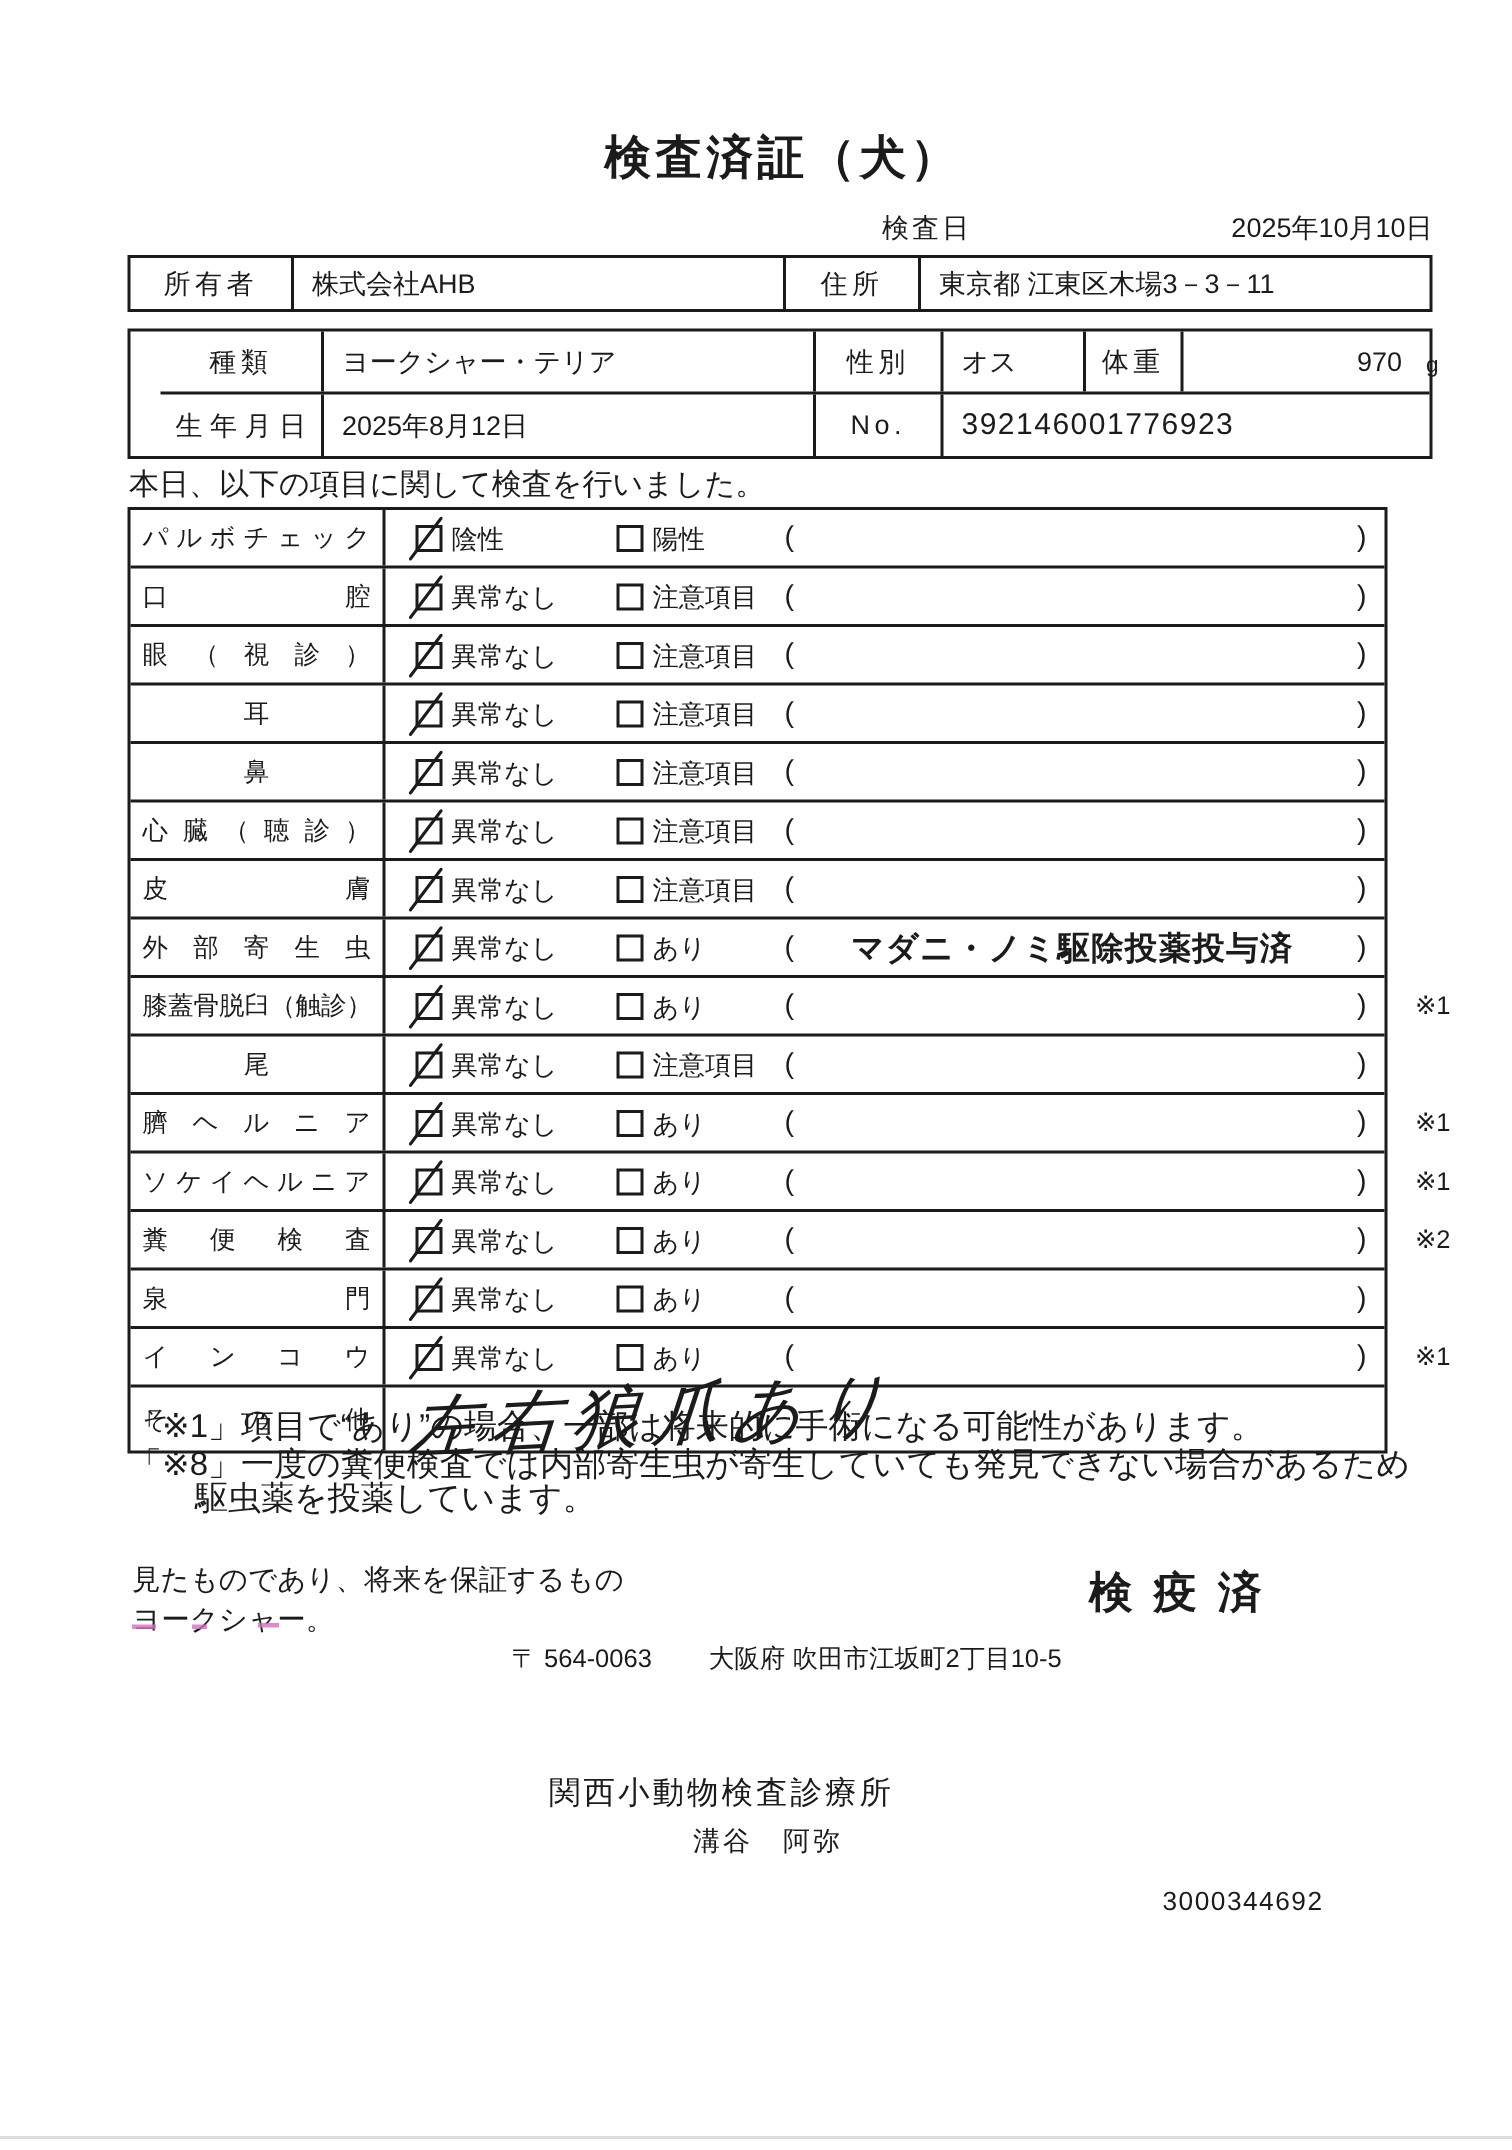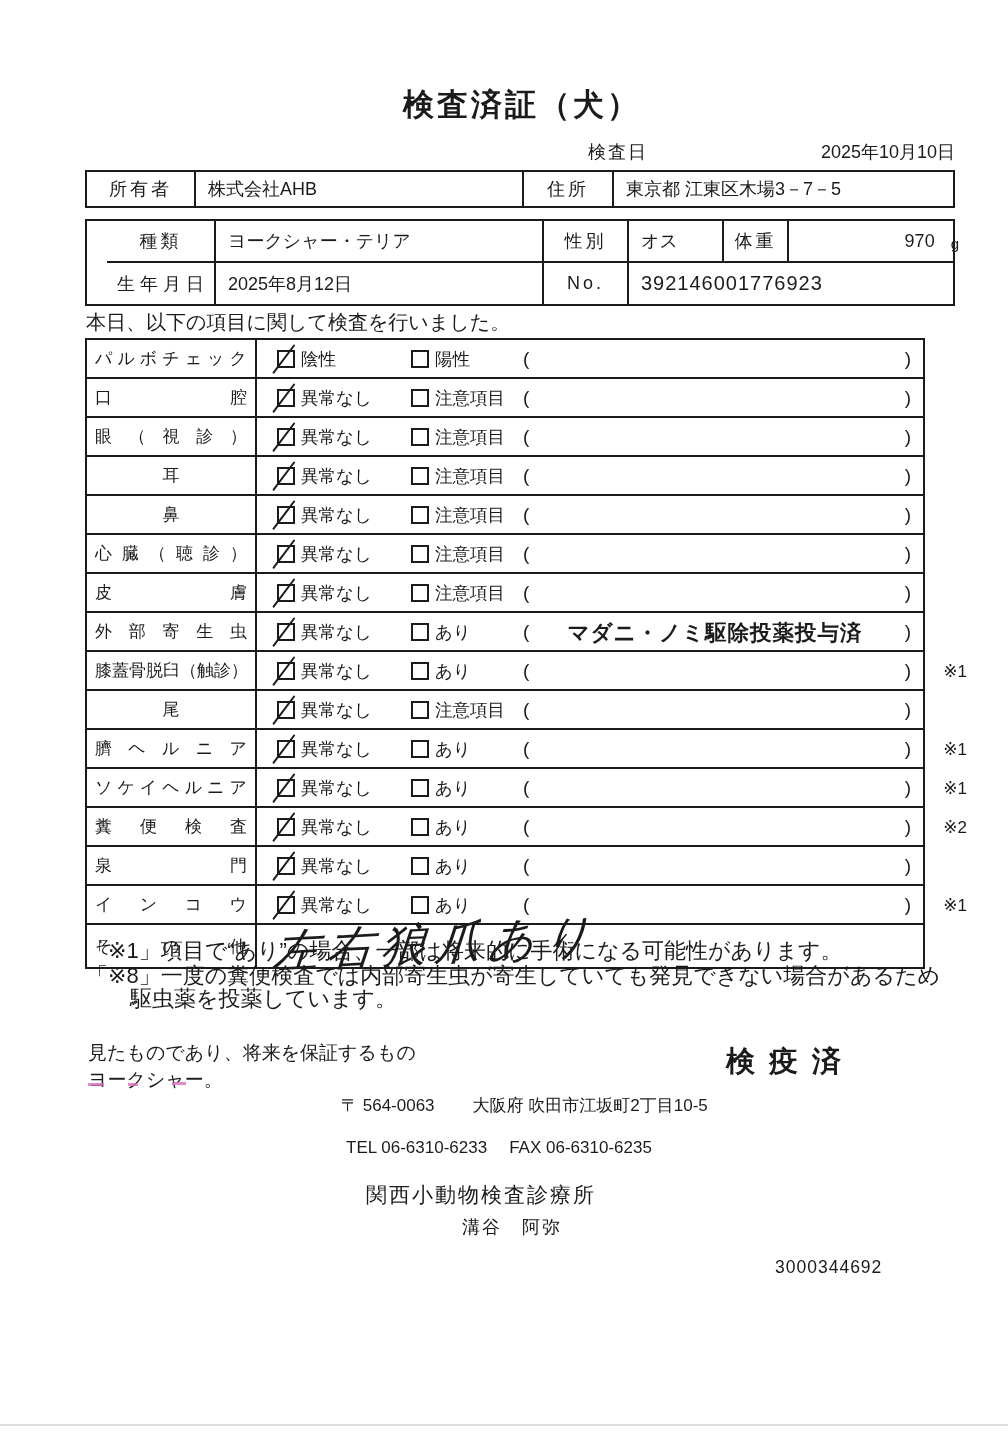--- a/index.html
+++ b/index.html
@@ -111,21 +111,21 @@
   <div class="doc-title">検査済証（犬）</div>
 
   <div class="insp-date-label">検査日</div>
   <div class="insp-date-value">2025年10月10日</div>
 
   <div class="htable owner-table">
     <div class="hrow">
       <div class="hcell lab">所有者</div>
       <div class="hcell val bl">株式会社AHB</div>
       <div class="hcell lab bl">住所</div>
-      <div class="hcell val bl">東京都 江東区木場3－7－5</div>
+      <div class="hcell val bl">東京都 江東区木場3－3－11</div>
     </div>
   </div>
 
   <div class="htable dog-table">
     <div class="hrow hrow1">
       <div class="hcell lab">種類</div>
       <div class="hcell val bl">ヨークシャー・テリア</div>
       <div class="hcell lab bl">性別</div>
       <div class="hcell val bl">オス</div>
       <div class="hcell lab bl">体重</div>
@@ -486,22 +486,18 @@
   <div class="artifact art1"></div>
   <div class="artifact art2"></div>
   <div class="artifact art3"></div>
 
   <div class="stamp">検疫済</div>
 
   <div class="addr-line">
     <span>〒 564-0063</span>
     <span>大阪府 吹田市江坂町2丁目10-5</span>
   </div>
-  <div class="tel-line">
-    <span>TEL 06-6310-6233</span>
-    <span>FAX 06-6310-6235</span>
-  </div>
   <div class="clinic-name">関西小動物検査診療所</div>
   <div class="vet-name">溝谷　阿弥</div>
   <div class="doc-number">3000344692</div>
 
   <div class="scan-edge"></div>
 </div>
 
 </body></html>

